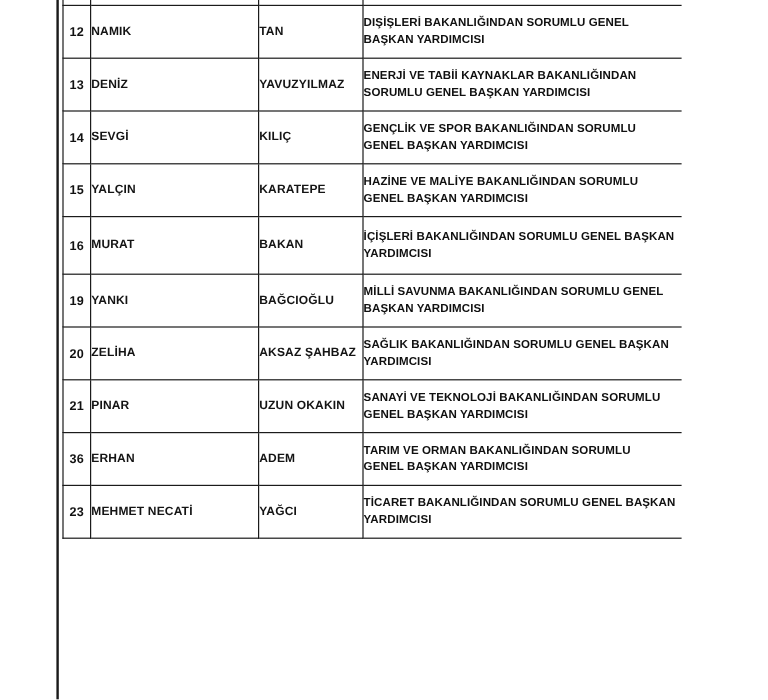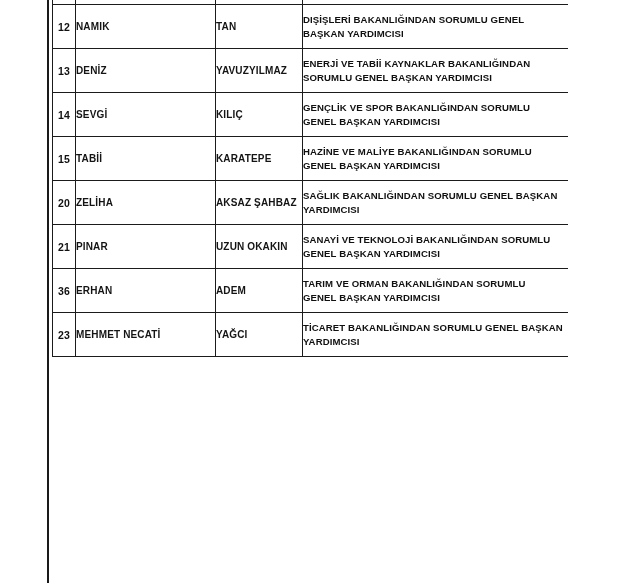--- a/index.html
+++ b/index.html
@@ -138,25 +138,43 @@
             <td class="cell-no">14</td>
             <td class="cell-first">SEVGİ</td>
             <td class="cell-last">KILIÇ</td>
             <td class="cell-role">
               <span class="role-line">GENÇLİK VE SPOR BAKANLIĞINDAN SORUMLU</span>
               <span class="role-line">GENEL BAŞKAN YARDIMCISI</span>
             </td>
           </tr>
           <tr class="r-standard">
             <td class="cell-no">15</td>
-            <td class="cell-first">TABİİ</td>
+            <td class="cell-first">YALÇIN</td>
             <td class="cell-last">KARATEPE</td>
             <td class="cell-role">
               <span class="role-line">HAZİNE VE MALİYE BAKANLIĞINDAN SORUMLU</span>
               <span class="role-line">GENEL BAŞKAN YARDIMCISI</span>
+            </td>
+          </tr>
+          <tr class="r-tall">
+            <td class="cell-no">16</td>
+            <td class="cell-first">MURAT</td>
+            <td class="cell-last">BAKAN</td>
+            <td class="cell-role">
+              <span class="role-line">İÇİŞLERİ BAKANLIĞINDAN SORUMLU GENEL BAŞKAN</span>
+              <span class="role-line">YARDIMCISI</span>
+            </td>
+          </tr>
+          <tr class="r-standard">
+            <td class="cell-no">19</td>
+            <td class="cell-first">YANKI</td>
+            <td class="cell-last">BAĞCIOĞLU</td>
+            <td class="cell-role">
+              <span class="role-line">MİLLİ SAVUNMA BAKANLIĞINDAN SORUMLU GENEL</span>
+              <span class="role-line">BAŞKAN YARDIMCISI</span>
             </td>
           </tr>
           <tr class="r-standard">
             <td class="cell-no">20</td>
             <td class="cell-first">ZELİHA</td>
             <td class="cell-last">AKSAZ ŞAHBAZ</td>
             <td class="cell-role">
               <span class="role-line">SAĞLIK BAKANLIĞINDAN SORUMLU GENEL BAŞKAN</span>
               <span class="role-line">YARDIMCISI</span>
             </td>

